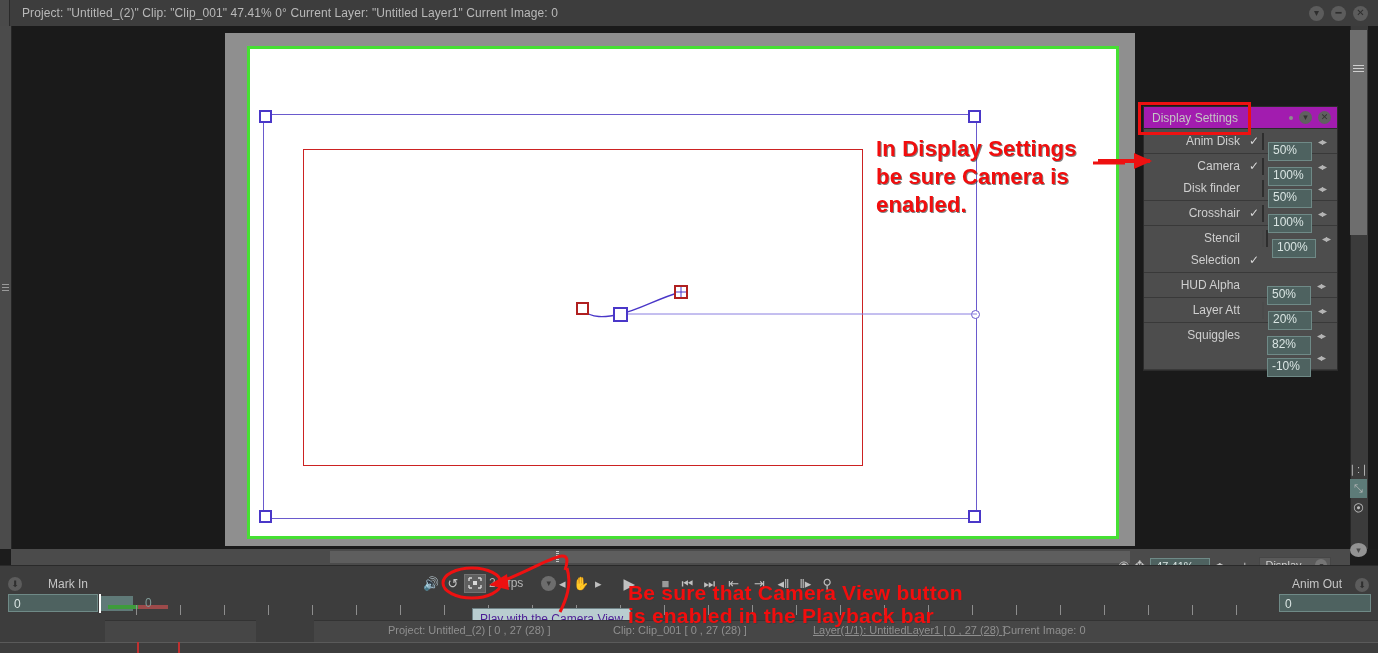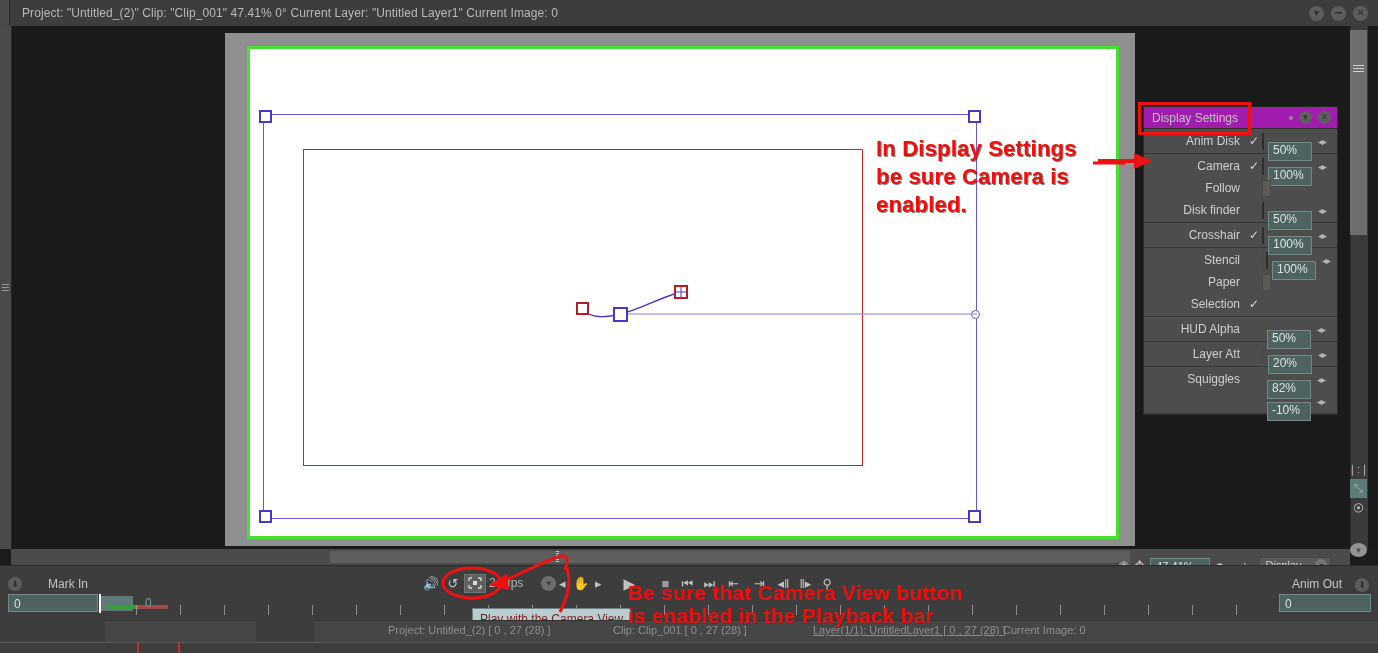--- a/index.html
+++ b/index.html
@@ -118,21 +118,21 @@
   .tbtn{width:22px;height:20px;display:flex;align-items:center;justify-content:center;
     color:#c0c0c0;font-size:13px;line-height:1;}
   #camviewbtn{width:20px;height:17px;background:#5f5f5f;border:1px solid #737373;
     display:flex;align-items:center;justify-content:center;}
   #fpsval{margin-left:3px;color:#b5b5b5;font-size:12px;}
   #fpslbl{margin-left:5px;color:#b5b5b5;font-size:12px;}
   #fpsdd{margin-left:18px;width:15px;height:15px;border-radius:50%;background:#6d6d6d;color:#3a3a3a;
     display:flex;align-items:center;justify-content:center;font-size:9px;}
 
   
-  #tooltip{left:472px;top:608px;background:#b9cdd0;border:1px solid #6e8185;color:#7f1d1d;
+  #tooltip{left:472px;top:608px;background:#b9cdd0;border:1px solid #6e8185;color:#4c1d95;
     font-size:12px;padding:3px 7px;white-space:nowrap;text-align:center;}
 
   
   #statusbar{left:0;top:620px;width:1378px;height:22px;background:#464646;border-top:1px solid #333;}
   #sbLeftBlock{left:0;top:620px;width:105px;height:22px;background:#3d3d3d;}
   #sbGap{left:256px;top:620px;width:58px;height:22px;background:#3d3d3d;}
   .sbtext{position:absolute;top:624px;color:#8f8f8f;font-size:11px;white-space:nowrap;}
   #sbBottom{left:0;top:642px;width:1378px;height:11px;background:#3d3d3d;border-top:1px solid #5a5a5a;}
   #sbBottomStrip{left:255px;top:643px;width:1123px;height:10px;background:#3d3d3d;}
   .redtick{position:absolute;top:642px;width:2px;height:11px;background:#c03030;}
@@ -202,29 +202,20 @@
         <div class="dsrow">
           <div class="dslabel">Camera</div>
           <div class="dschk">✓</div>
           <div class="dsswatch" style="background: rgb(125, 92, 245);"></div>
           <div class="dsvalwrap">
             <div class="dsval">100%</div>
           </div>
           <div class="dsarrows">◂▸</div>
         </div>
         <div class="dsrow">
-          <div class="dslabel">Follow</div>
-          <div class="dschk"></div>
-          <div class="ghostsw"></div>
-          <div class="dsvalwrap">
-            <div class="spacer44"></div>
-          </div>
-          <div class="dsarrows"></div>
-        </div>
-        <div class="dsrow">
           <div class="dslabel">Disk finder</div>
           <div class="dschk"></div>
           <div class="dsswatch" style="background: rgb(0, 0, 0);"></div>
           <div class="dsvalwrap">
             <div class="dsval">50%</div>
           </div>
           <div class="dsarrows">◂▸</div>
         </div>
       </div>
       <div class="dsgroup">
@@ -241,29 +232,20 @@
       <div class="dsgroup">
         <div class="dsrow">
           <div class="dslabel">Stencil</div>
           <div class="dschk"></div>
           <div class="ghostsw"></div>
           <div class="dsswatch" style="background: rgb(243, 22, 22); margin-left: 2px;"></div>
           <div class="dsvalwrap">
             <div class="dsval">100%</div>
           </div>
           <div class="dsarrows">◂▸</div>
-        </div>
-        <div class="dsrow">
-          <div class="dslabel">Paper</div>
-          <div class="dschk"></div>
-          <div class="ghostsw"></div>
-          <div class="dsvalwrap">
-            <div class="spacer44"></div>
-          </div>
-          <div class="dsarrows"></div>
         </div>
         <div class="dsrow">
           <div class="dslabel">Selection</div>
           <div class="dschk">✓</div>
           <div class="spacer18"></div>
           <div class="dsvalwrap">
             <div class="spacer44"></div>
           </div>
           <div class="dsarrows"></div>
         </div>

